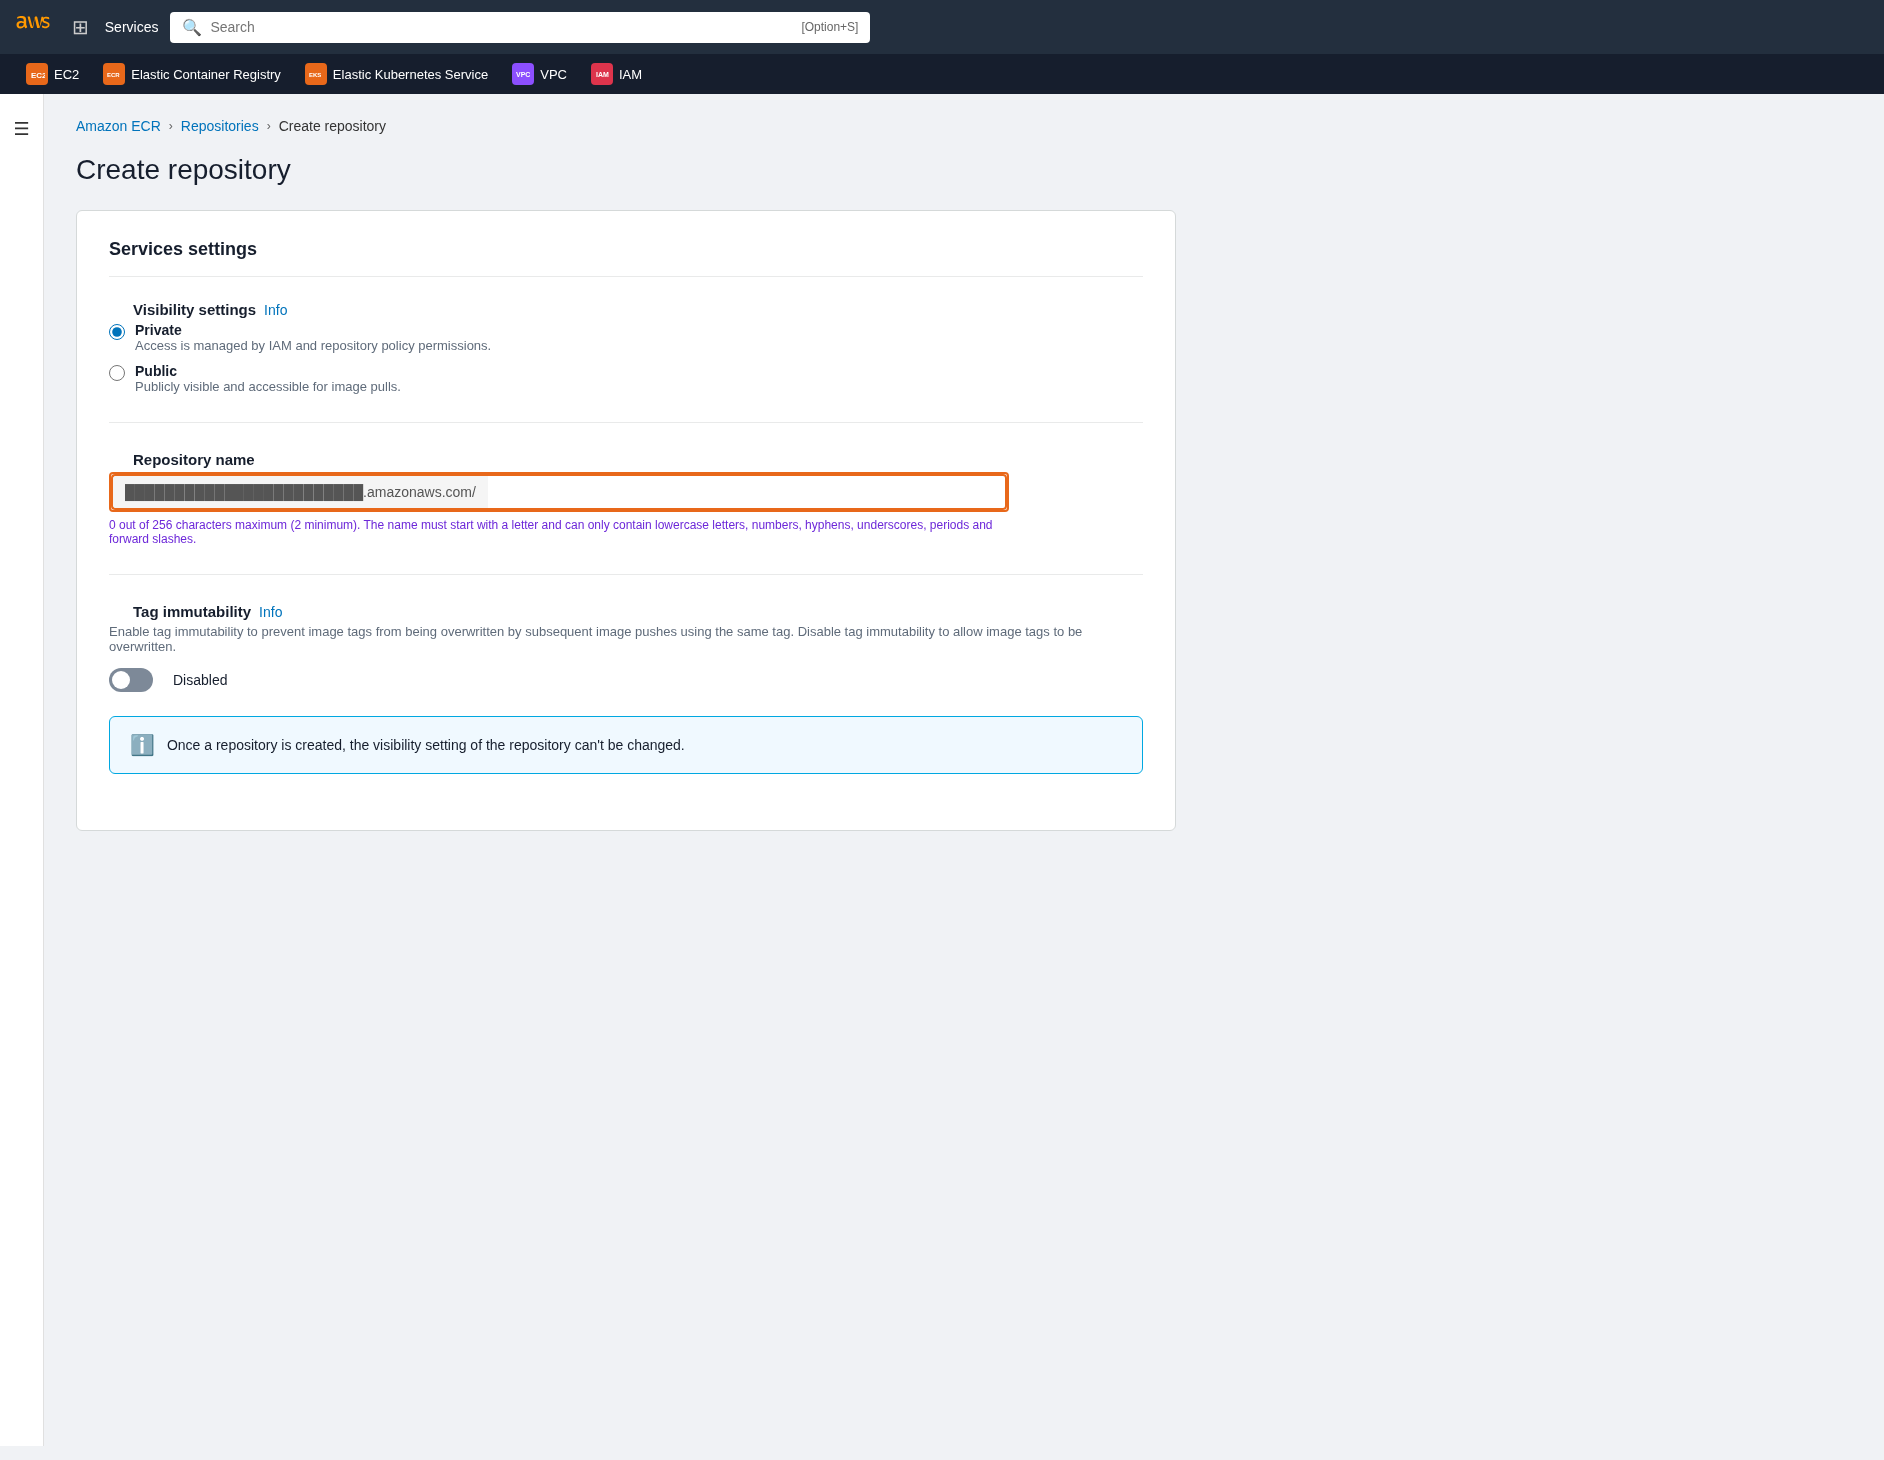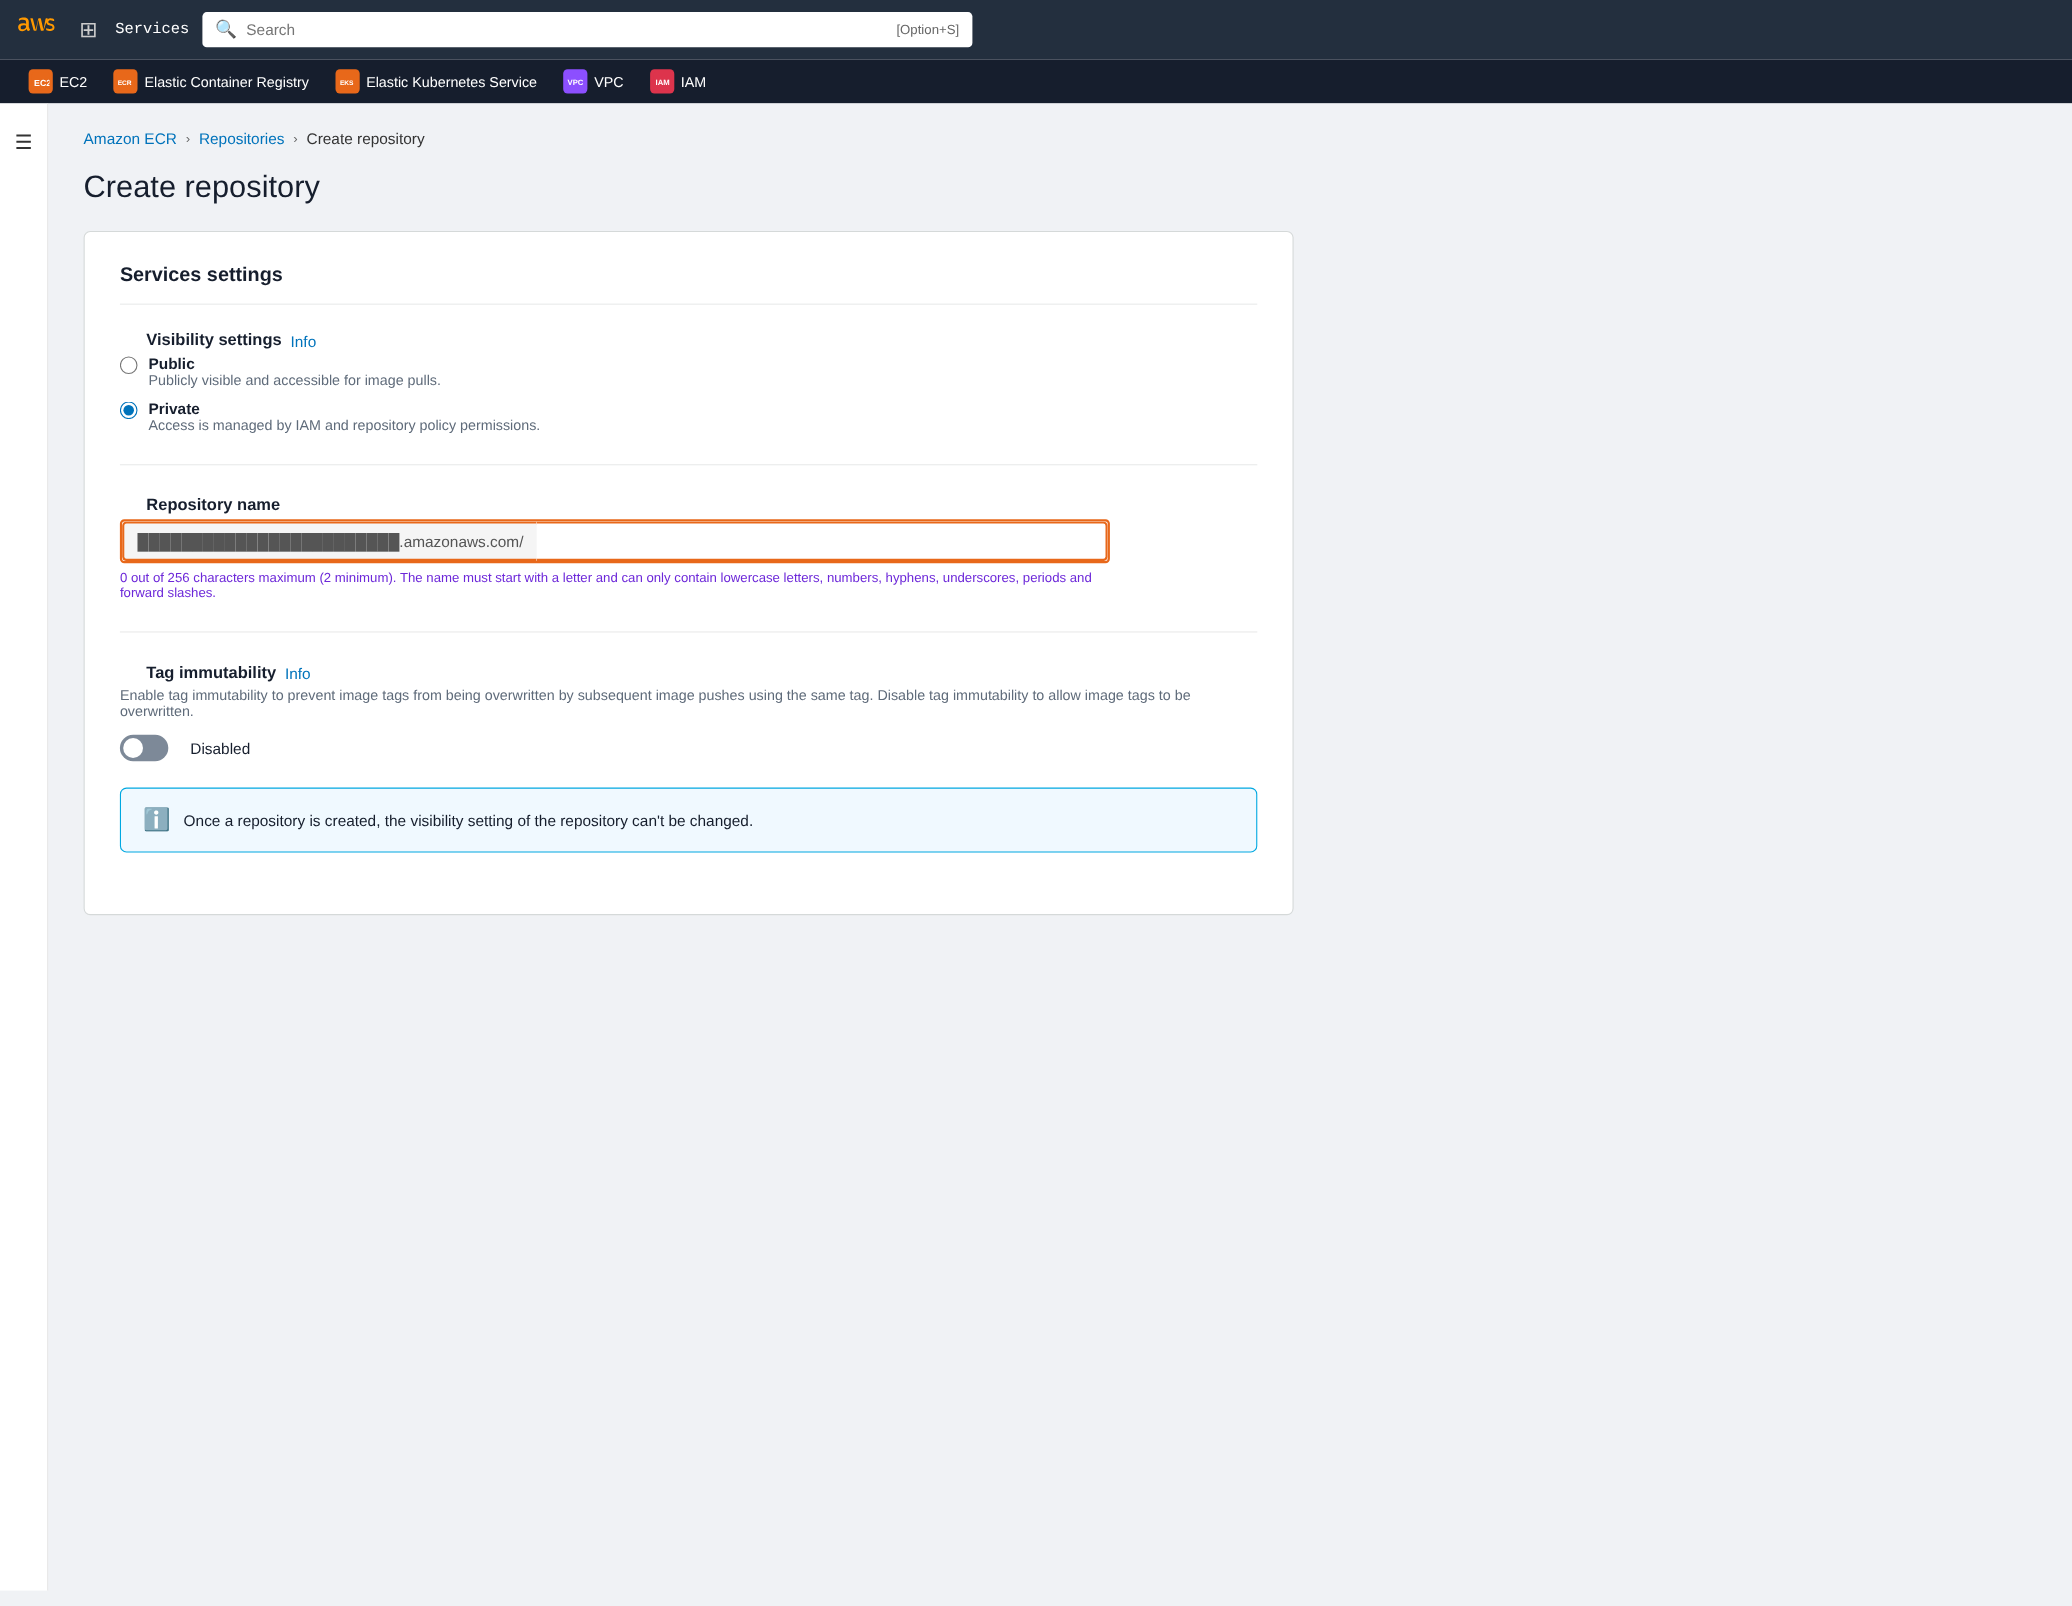--- a/index.html
+++ b/index.html
@@ -28,21 +28,20 @@
       color: #ccc;
       font-size: 20px;
       cursor: pointer;
       padding: 4px;
     }
     .services-label {
       color: #fff;
       font-size: 14px;
       cursor: pointer;
       white-space: nowrap;
-      font-family: Liberation Mono, monospace;
     }
     .search-bar {
       flex: 1;
       max-width: 700px;
       display: flex;
       align-items: center;
       background: #fff;
       border-radius: 4px;
       padding: 6px 12px;
       gap: 8px;
@@ -437,31 +436,31 @@
     <div class="card">
       <div class="card-section-title">Services settings</div>
 
       <div class="form-section">
         <div class="form-section-header">
           <span class="form-section-title">Visibility settings</span>
           <a class="info-link">Info</a>
         </div>
         <div class="radio-group">
           <label class="radio-option">
+            <input type="radio" name="visibility" value="private" checked="" style="">
+            <div class="radio-label-group">
+              <span class="radio-label">Private</span>
+              <span class="radio-desc">Access is managed by IAM and repository policy permissions.</span>
+            </div>
+          </label>
+          <label class="radio-option">
             <input type="radio" name="visibility" value="public" style="">
             <div class="radio-label-group">
               <span class="radio-label">Public</span>
               <span class="radio-desc">Publicly visible and accessible for image pulls.</span>
-            </div>
-          </label>
-          <label class="radio-option">
-            <input type="radio" name="visibility" value="private" checked="" style="">
-            <div class="radio-label-group">
-              <span class="radio-label">Private</span>
-              <span class="radio-desc">Access is managed by IAM and repository policy permissions.</span>
             </div>
           </label>
         </div>
       </div>
 
       <hr class="divider">
 
       <div class="form-section">
         <div class="form-section-header">
           <span class="form-section-title">Repository name</span>

